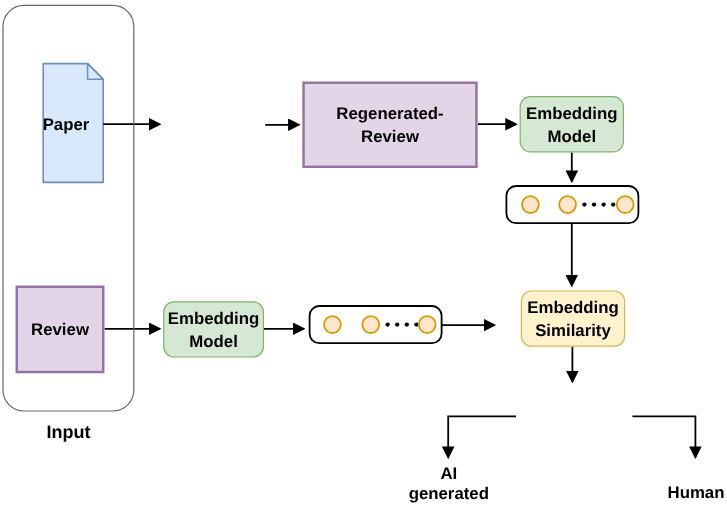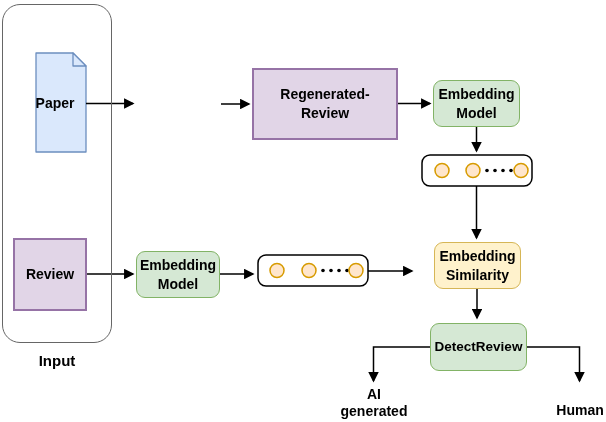--- a/index.html
+++ b/index.html
@@ -113,21 +113,20 @@
 Model</div>
 
   <div class="node purple" id="node-review">Review</div>
 
   <div class="node green" id="node-em-bottom">Embedding
 Model</div>
 
   <div class="node yellow" id="node-em-sim">Embedding
 Similarity</div>
 
-  <div class="node green" id="node-detect">DetectReview</div>
 
   <div class="freelabel" id="input-label">Input</div>
 
   <div class="freelabel" id="ai-label">AI
 generated</div>
 
   <div class="freelabel" id="human-label">Human</div>
 
 </div>
 

